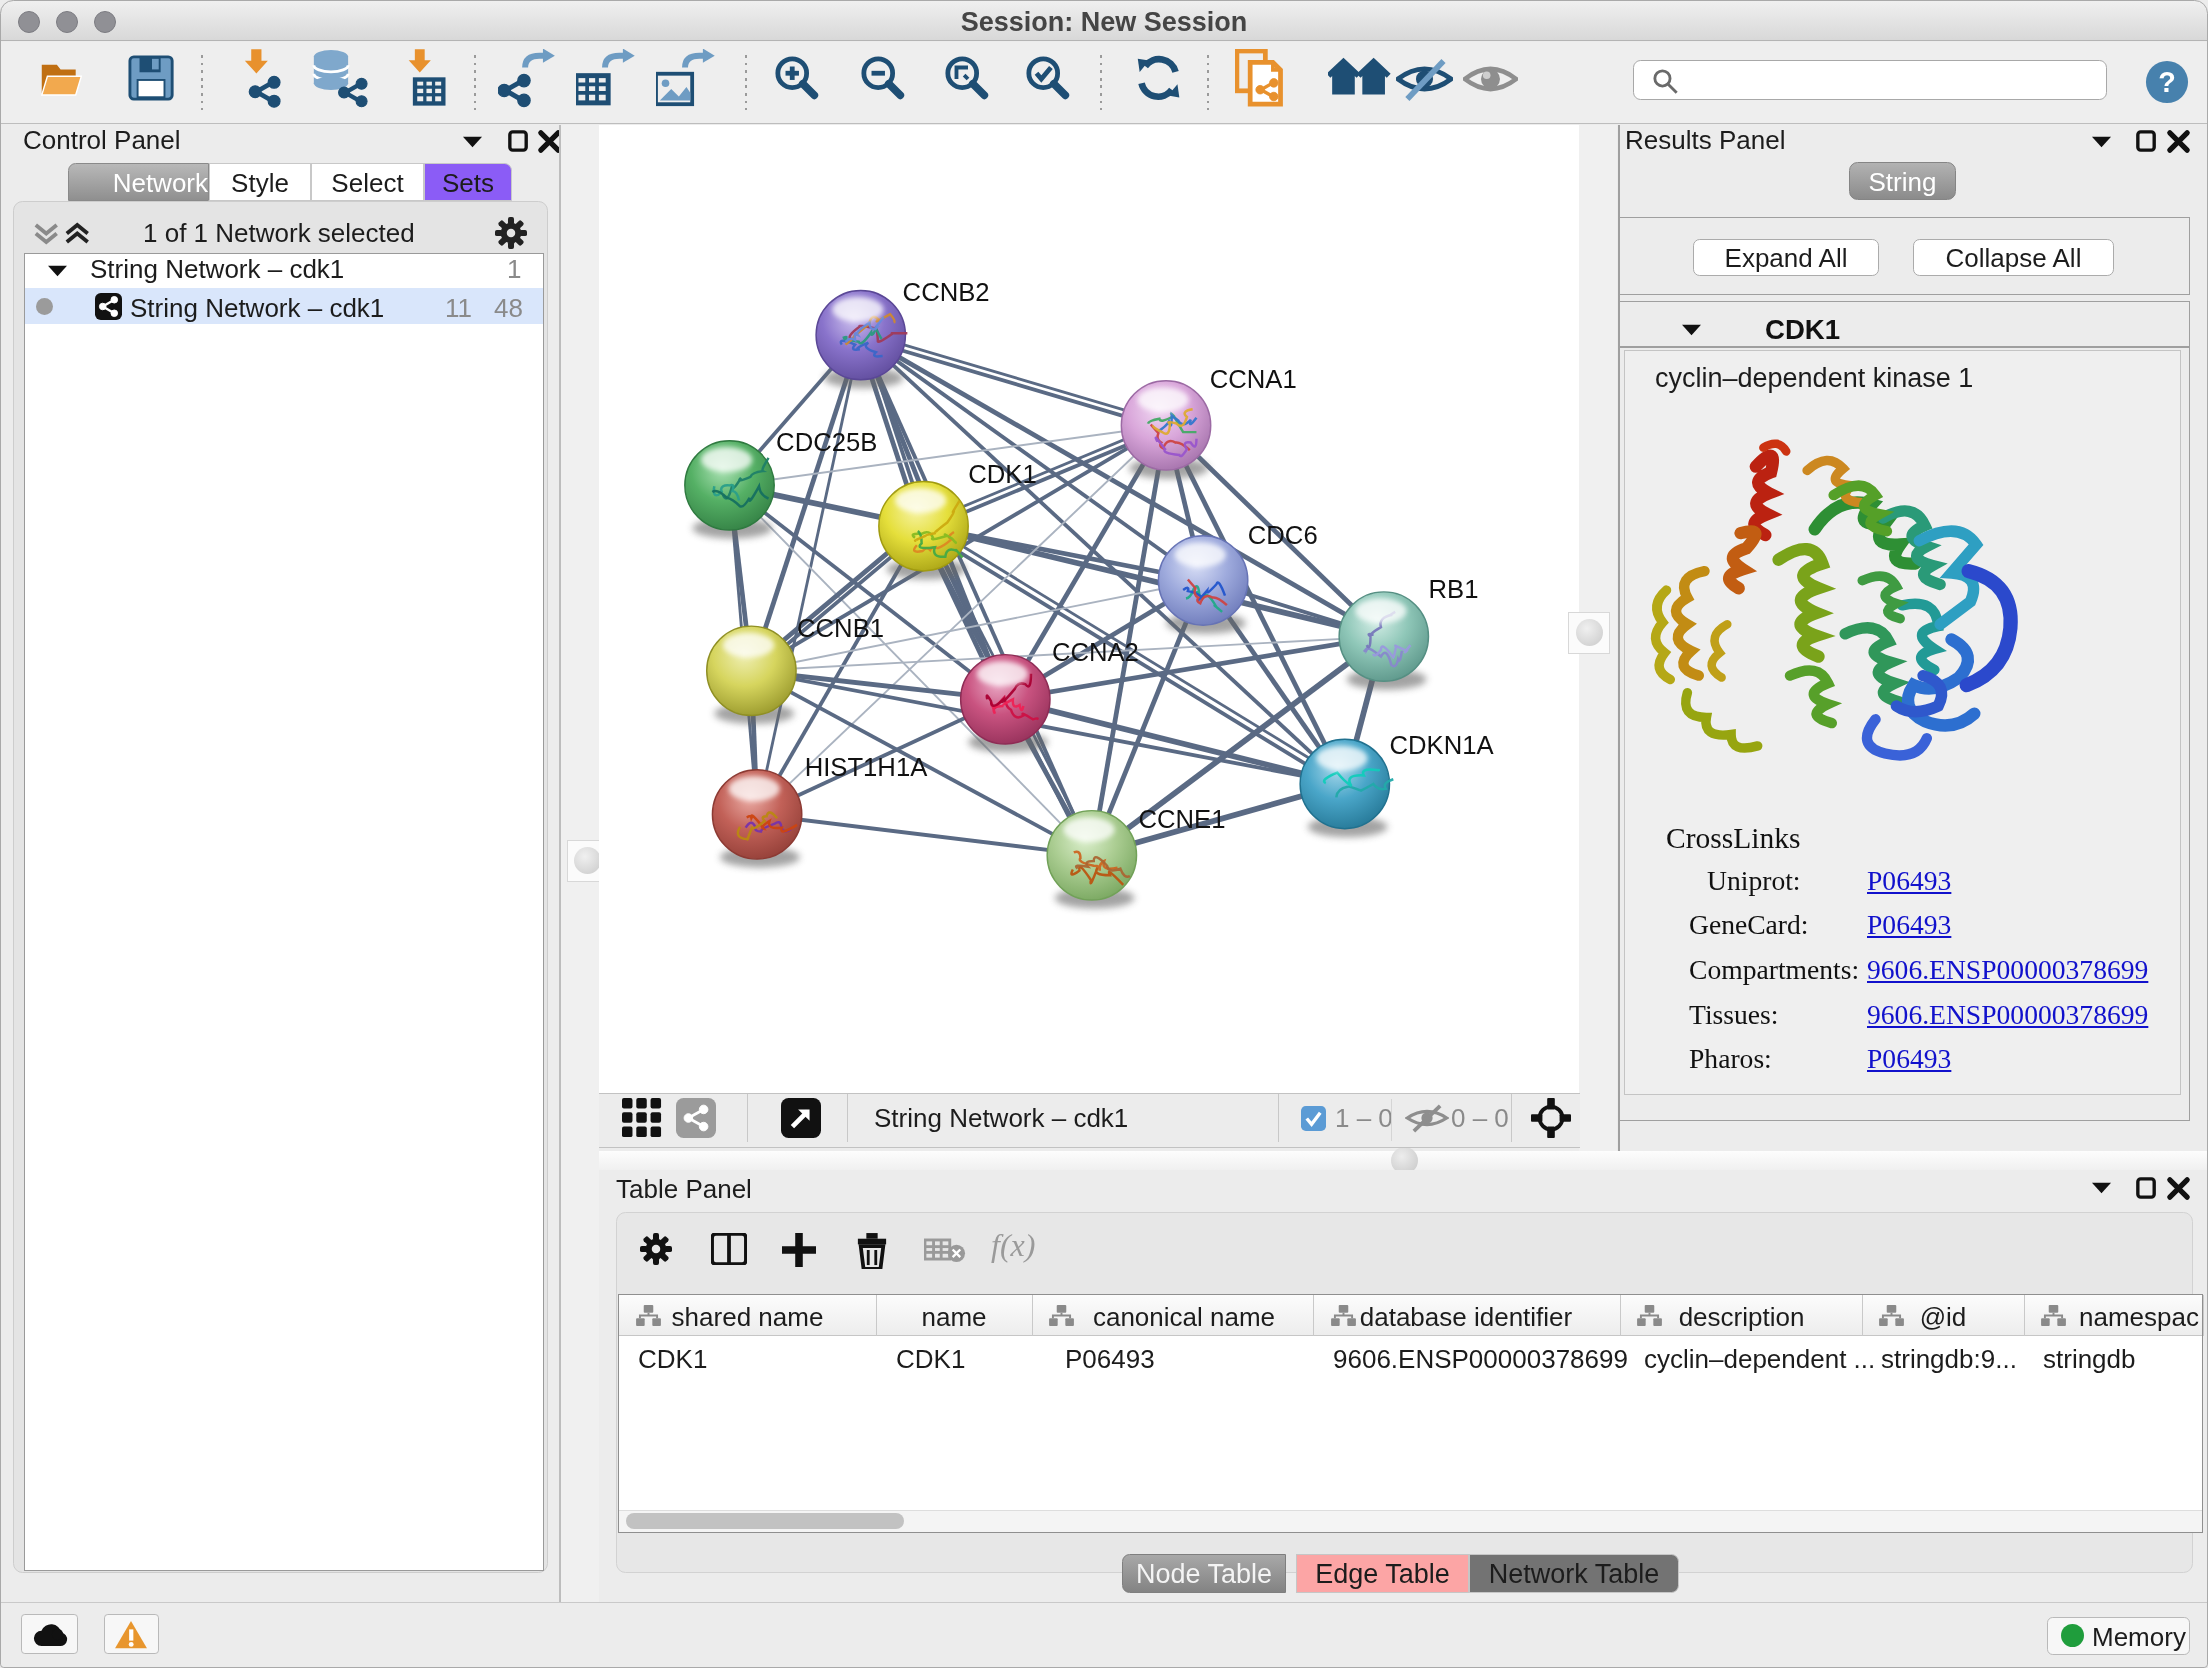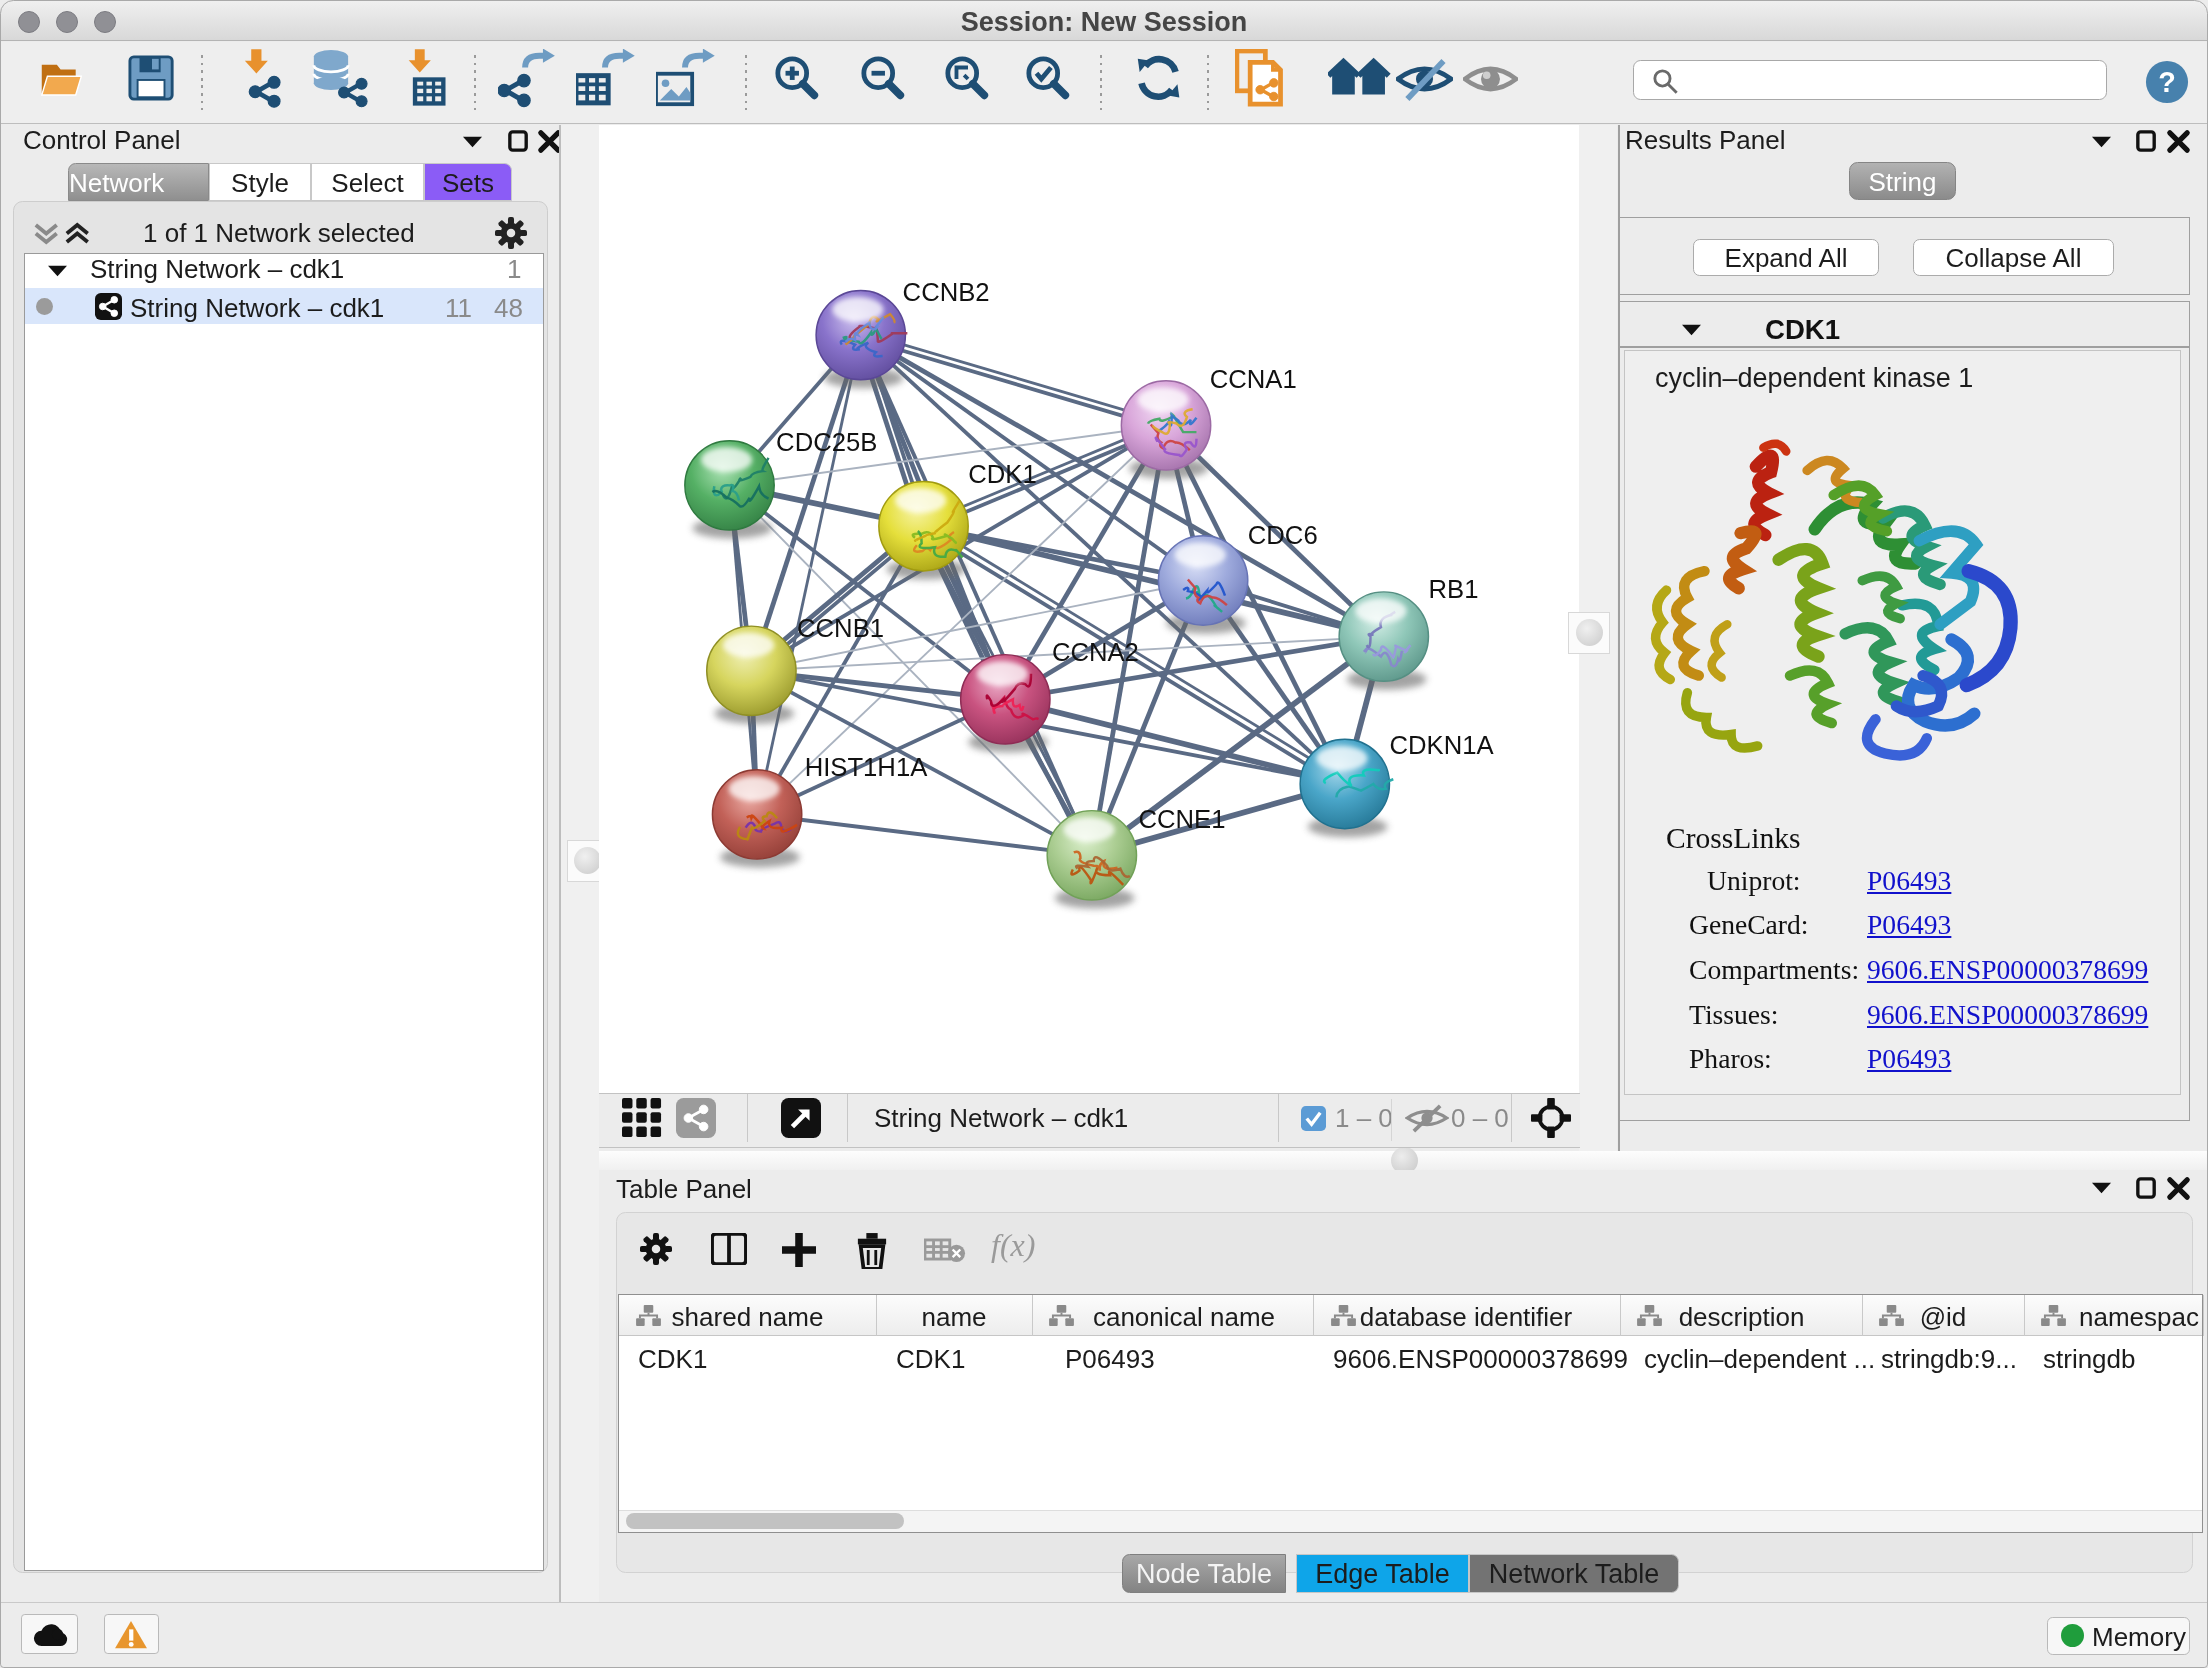--- a/index.html
+++ b/index.html
@@ -190,21 +190,21 @@
 <svg class="abs" style="left:460px;top:131px" width="25" height="21" viewBox="0 0 26 22">
     <polygon points="3,6 23,6 13,17" fill="#111"></polygon>
   </svg>
 <svg class="abs" style="left:506px;top:129px" width="25" height="25" viewBox="0 0 26 26">
     <rect x="4" y="3" width="17" height="19" rx="3" fill="none" stroke="#111" stroke-width="3.5"></rect>
   </svg>
 <svg class="abs" style="left:537px;top:129px" width="25" height="25" viewBox="0 0 26 26">
     <path d="M4,4 L22,22 M22,4 L4,22" stroke="#111" stroke-width="5.5" stroke-linecap="round"></path>
   </svg>
 
-<div class="abs" style="left:68px;top:163px;width:141px;height:38px;background:linear-gradient(#b8b8b8,#8f8f8f);border:1px solid #8a8a8a;border-radius:7.6px 0 0 0;color:#fff;font-size:26px;text-align:left;line-height:38px;">Network</div>
+<div class="abs" style="left:68px;top:163px;width:141px;height:38px;background:linear-gradient(#b8b8b8,#8f8f8f);border:1px solid #8a8a8a;border-radius:7.6px 0 0 0;color:#fff;font-size:26px;text-align:right;line-height:38px;">Network</div>
 <div class="abs" style="left:209px;top:163px;width:102px;height:38px;background:#fff;border:1px solid #c8c8c8;font-size:26px;text-align:center;line-height:38px;color:#1c1c1c;">Style</div>
 <div class="abs" style="left:311px;top:163px;width:113px;height:38px;background:#fff;border:1px solid #c8c8c8;font-size:26px;text-align:center;line-height:38px;color:#1c1c1c;">Select</div>
 <div class="abs" style="left:424px;top:163px;width:88px;height:38px;background:#8b5cf6;border:1px solid #c8c8c8;border-radius:0 7.6px 0 0;font-size:26px;text-align:center;line-height:38px;color:#1c1c1c;">Sets</div>
 
 <div class="abs" style="left:13.3px;top:201px;width:535px;height:1372px;background:#e4e4e4;border:1px solid #cdcdcd;border-radius:9.5px;"></div>
 <svg class="abs" style="left:32px;top:221px" width="28.5" height="25" viewBox="0 0 30 26">
     <path d="M4,4 L15,13 L26,4 M4,13 L15,22 L26,13" fill="none" stroke="#8a8a8a" stroke-width="4"></path>
   </svg>
 <svg class="abs" style="left:63px;top:221px" width="28.5" height="25" viewBox="0 0 30 26">
     <path d="M4,22 L15,13 L26,22 M4,13 L15,4 L26,13" fill="none" stroke="#222" stroke-width="4"></path>
@@ -737,21 +737,21 @@
 <div class="abs t27" style="left:638px;top:1344px;">CDK1</div>
 <div class="abs t27" style="left:896px;top:1344px;">CDK1</div>
 <div class="abs t27" style="left:1065px;top:1344px;">P06493</div>
 <div class="abs t27" style="left:1333px;top:1344px;">9606.ENSP00000378699</div>
 <div class="abs t27" style="left:1644px;top:1344px;">cyclin–dependent ...</div>
 <div class="abs t27" style="left:1881px;top:1344px;">stringdb:9...</div>
 <div class="abs t27" style="left:2043px;top:1344px;">stringdb</div>
 <div class="abs" style="left:619px;top:1510px;width:1583px;height:22px;background:#f4f4f4;border-top:1px solid #ddd;"></div>
 <div class="abs" style="left:626px;top:1513px;width:278px;height:16px;background:#c2c2c2;border-radius:8.6px;"></div>
 <div class="abs" style="left:1122px;top:1554px;width:164px;height:39px;background:linear-gradient(#a8a8a8,#838383);border:1px solid #7f7f7f;border-radius:7.6px 0 0 7.6px;color:#f4f4f4;font-size:27px;text-align:center;line-height:38px;">Node Table</div>
-<div class="abs" style="left:1296px;top:1554px;width:173px;height:39px;background:#0ea5e9;border:1px solid #c6c6c6;color:#1c1c1c;font-size:27px;text-align:center;line-height:38px;">Edge Table</div>
+<div class="abs" style="left:1296px;top:1554px;width:173px;height:39px;background:#fca5a5;border:1px solid #c6c6c6;color:#1c1c1c;font-size:27px;text-align:center;line-height:38px;">Edge Table</div>
 <div class="abs" style="left:1469px;top:1554px;width:210px;height:39px;background:#737373;border:1px solid #c6c6c6;border-radius:0 7.6px 7.6px 0;color:#1c1c1c;font-size:27px;text-align:center;line-height:38px;">Network Table</div>
 <div class="abs" style="left:0;top:1602px;width:2208px;height:67px;background:#ececec;border-top:1px solid #c9c9c9;"></div>
 <div class="abs" style="left:21px;top:1614px;width:57px;height:40px;background:#f7f7f7;border:1px solid #b9b9b9;border-radius:3.8px;"></div>
 <svg class="abs" style="left:32px;top:1623px" width="36" height="25" viewBox="0 0 38 26">
     <path d="M10,24 a8,8 0 0 1 0,-16 a11,11 0 0 1 21,2 a7,7 0 0 1 -2,14 Z" fill="#111"></path>
     <circle cx="27" cy="12" r="6" fill="#111"></circle>
   </svg>
 <div class="abs" style="left:104px;top:1614px;width:55px;height:40px;background:#f7f7f7;border:1px solid #b9b9b9;border-radius:3.8px;"></div>
 <svg class="abs" style="left:114px;top:1620px" width="34" height="30" viewBox="0 0 36 32">
     <path d="M18,1 L35,30 L1,30 Z" fill="#e8962e"></path>

